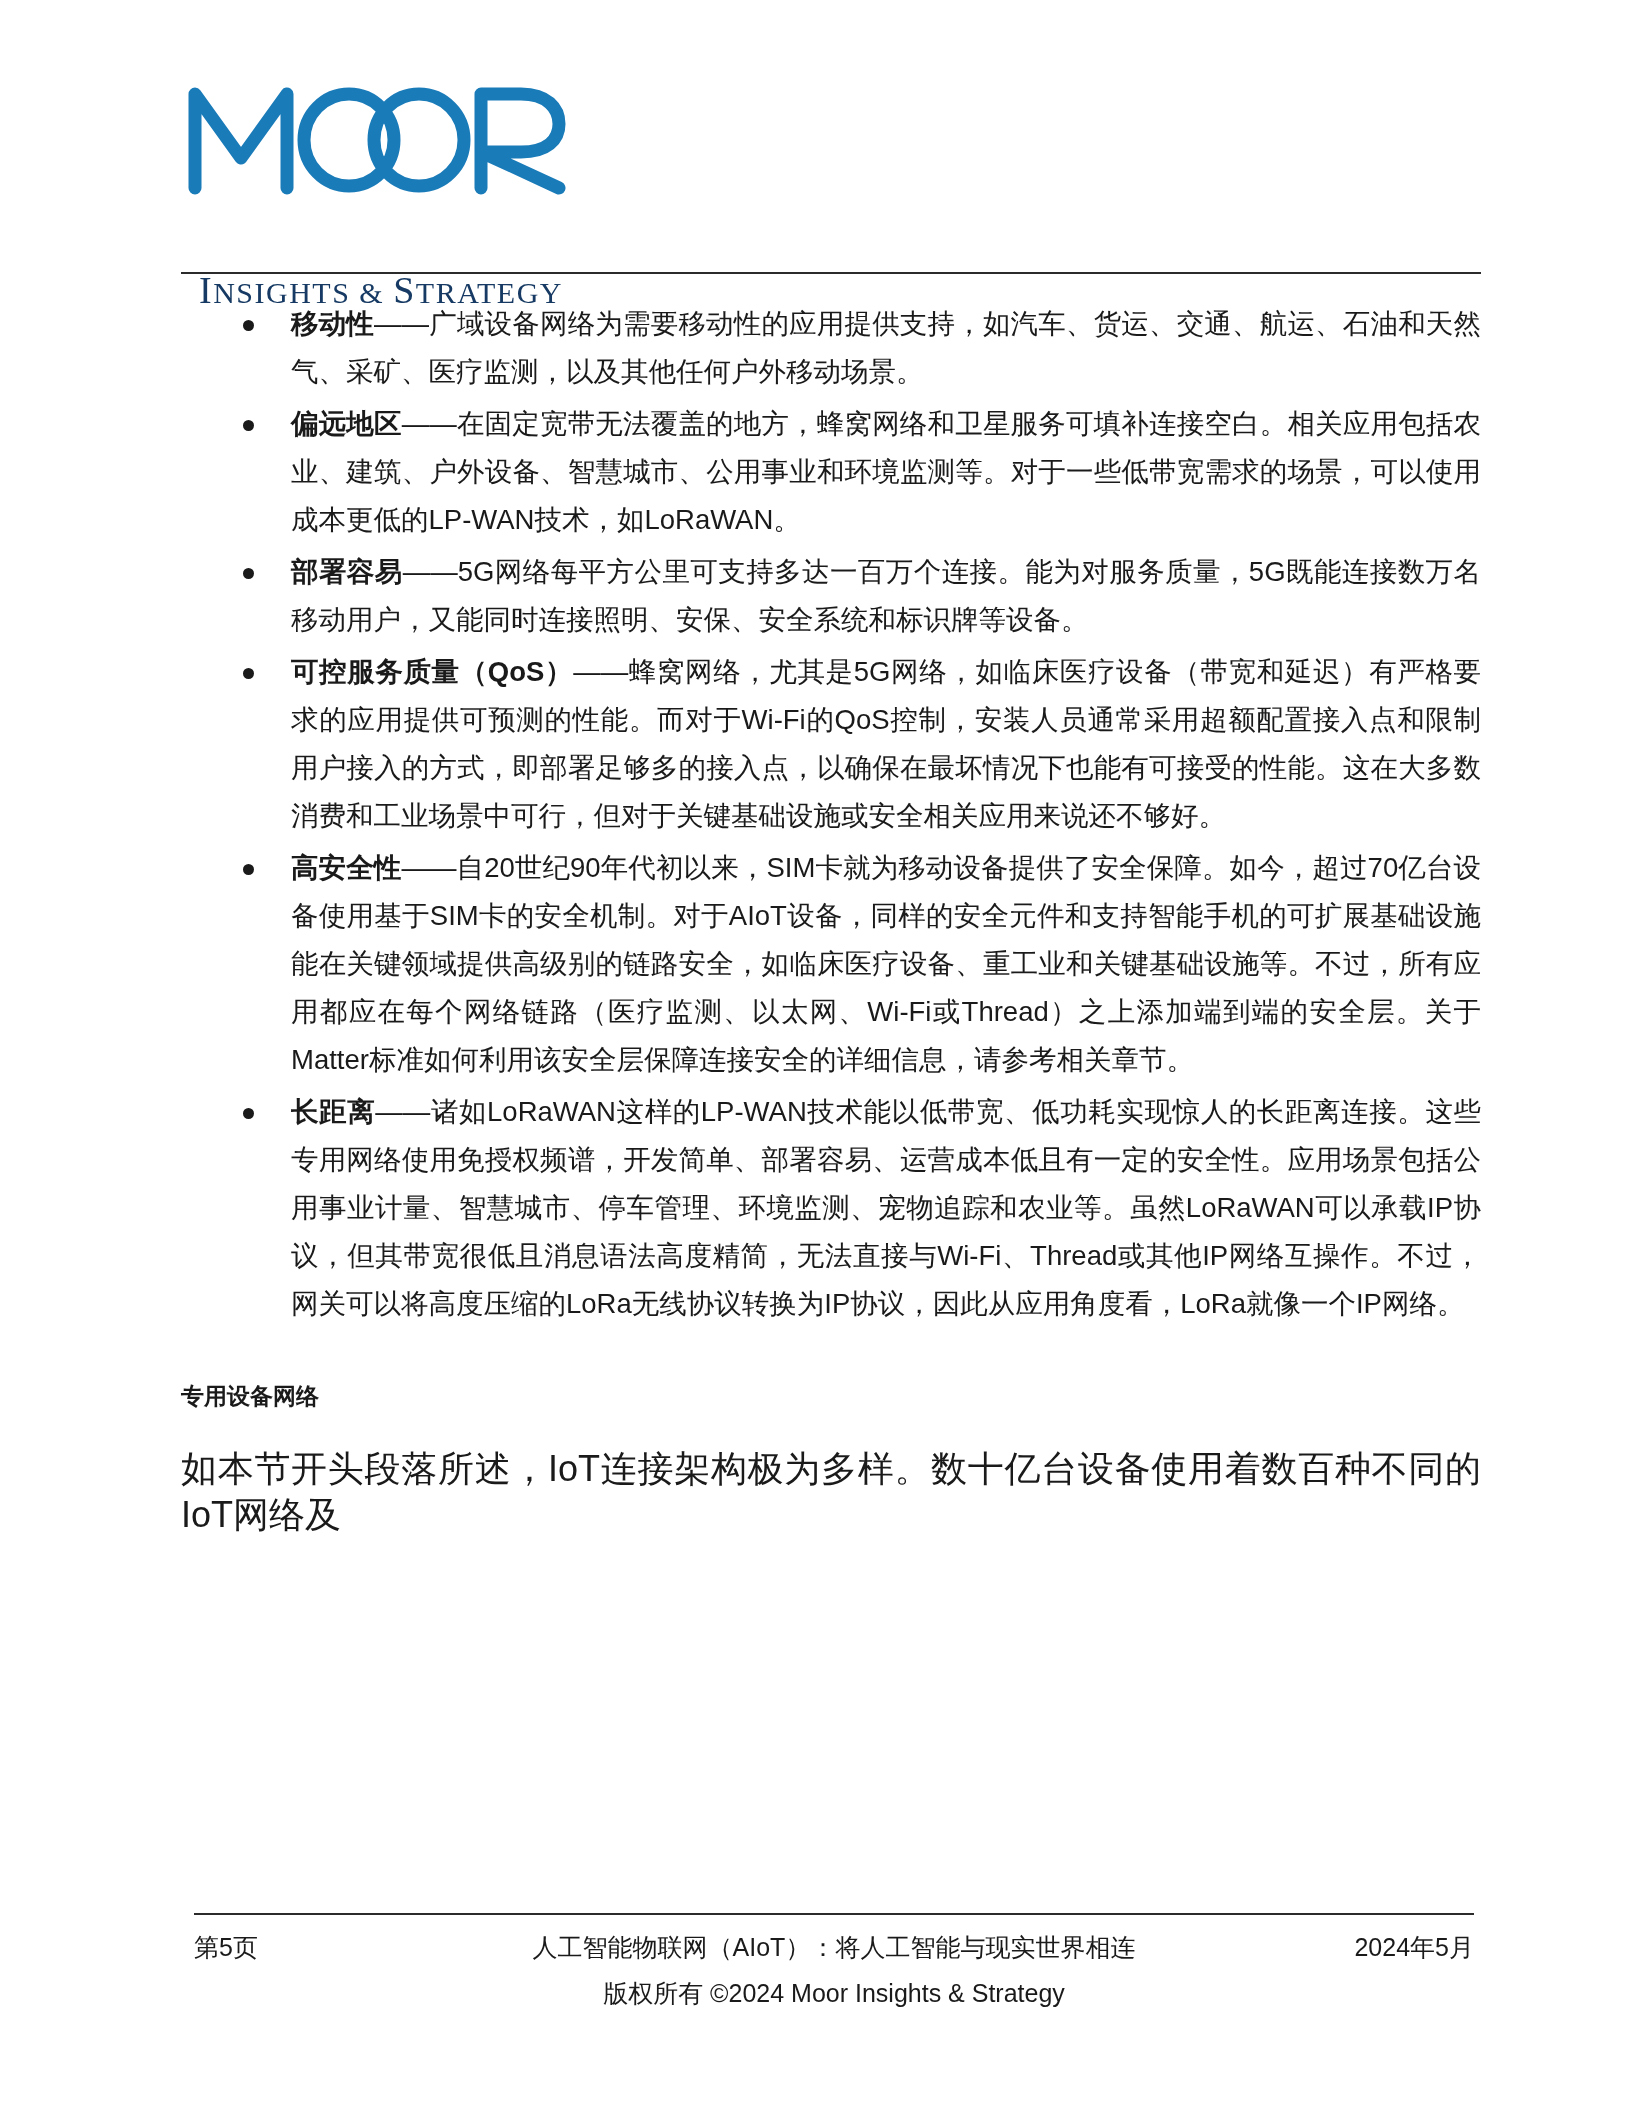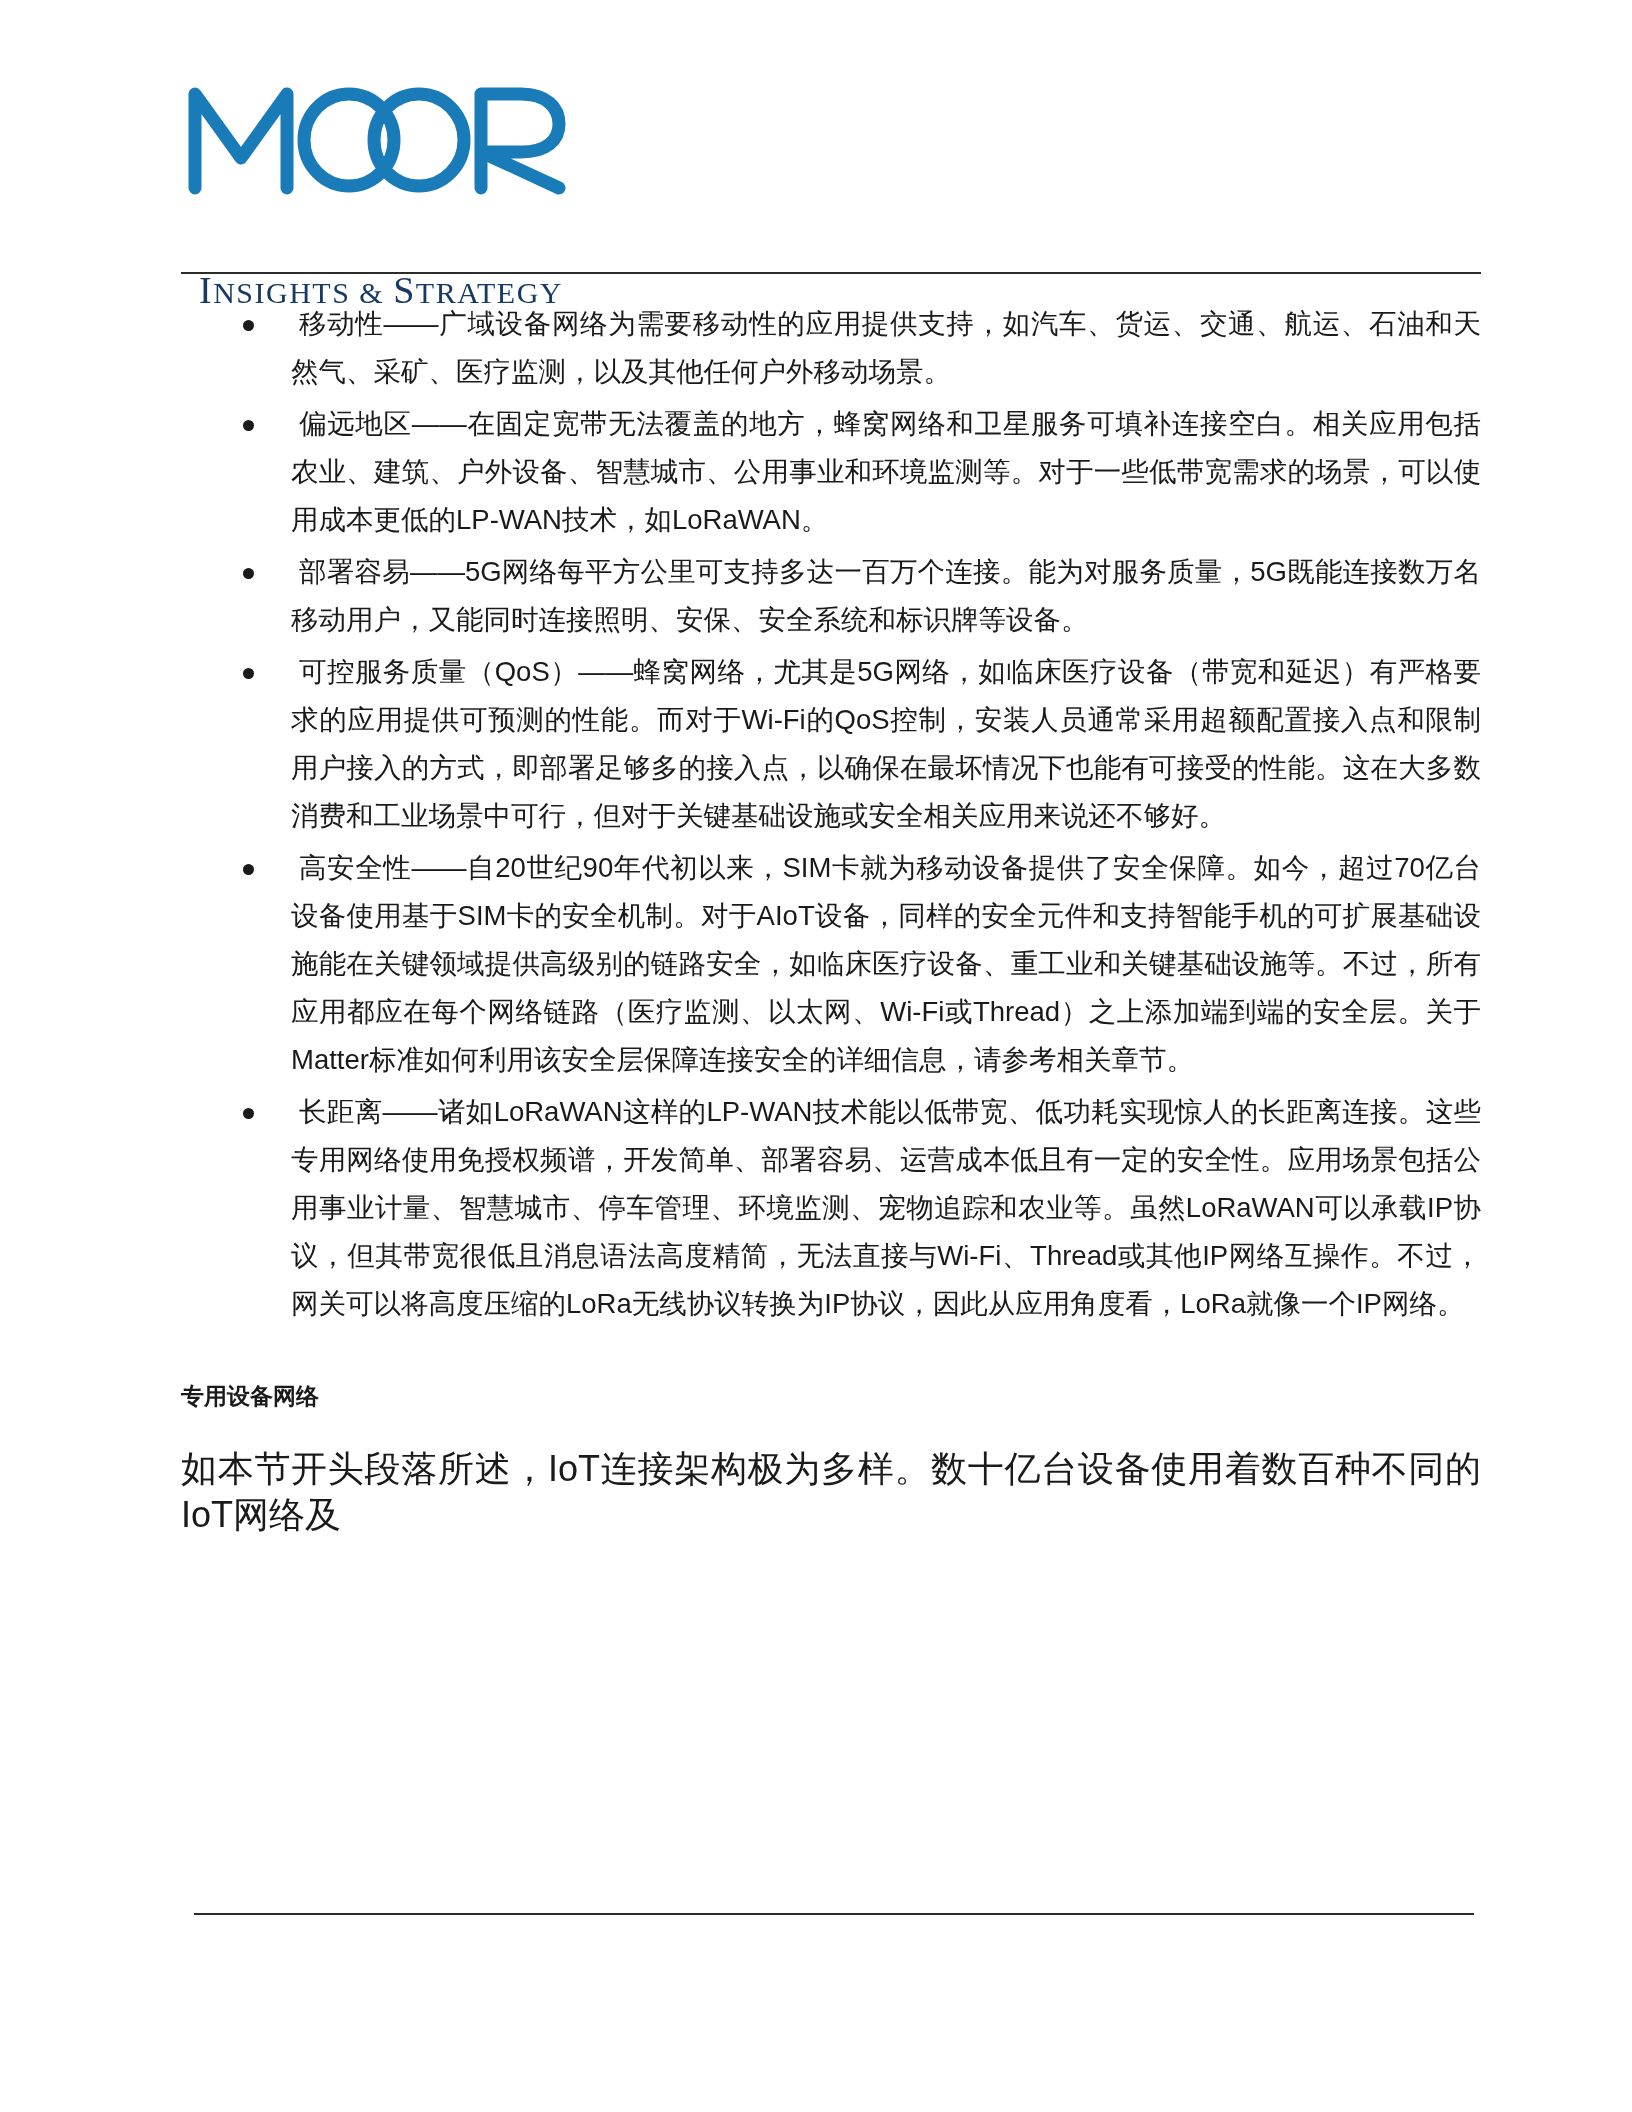--- a/index.html
+++ b/index.html
@@ -91,22 +91,21 @@
     content: "";
     position: absolute;
     left: 62px;
     top: 20px;
     width: 11px;
     height: 11px;
     background: #1a1a1a;
     border-radius: 50%;
   }
   .lead {
-    font-weight: normal;
-    margin-left: 8px;
+    font-weight: bold;
   }
 
   .section-heading {
     margin-top: 46px;
     font-size: 23px;
     font-weight: bold;
     line-height: 44px;
     color: #1a1a1a;
   }
   .body-para {
@@ -211,14 +210,22 @@
       <li>
         <span class="lead">长距离</span><span>——诸如LoRaWAN这样的LP-WAN技术能以低带宽、低功耗实现惊人的长距离连接。这些专用网络使用免授权频谱，开发简单、部署容易、运营成本低且有一定的安全性。应用场景包括公用事业计量、智慧城市、停车管理、环境监测、宠物追踪和农业等。虽然LoRaWAN可以承载IP协议，但其带宽很低且消息语法高度精简，无法直接与Wi-Fi、Thread或其他IP网络互操作。不过，网关可以将高度压缩的LoRa无线协议转换为IP协议，因此从应用角度看，LoRa就像一个IP网络。</span>
       </li>
     </ul>
 
     <div class="section-heading">专用设备网络</div>
     <div class="body-para">如本节开头段落所述，IoT连接架构极为多样。数十亿台设备使用着数百种不同的IoT网络及</div>
   </div>
 
   <div class="footer-rule"></div>
+  <div class="footer">
+    <div class="footer-line1">
+      <span class="footer-page">第5页</span>
+      <span class="footer-title">人工智能物联网（AIoT）：将人工智能与现实世界相连</span>
+      <span class="footer-date">2024年5月</span>
+    </div>
+    <div class="footer-line2">版权所有 ©2024 Moor Insights &amp; Strategy</div>
+  </div>
 
 </div>
 
 </body></html>

